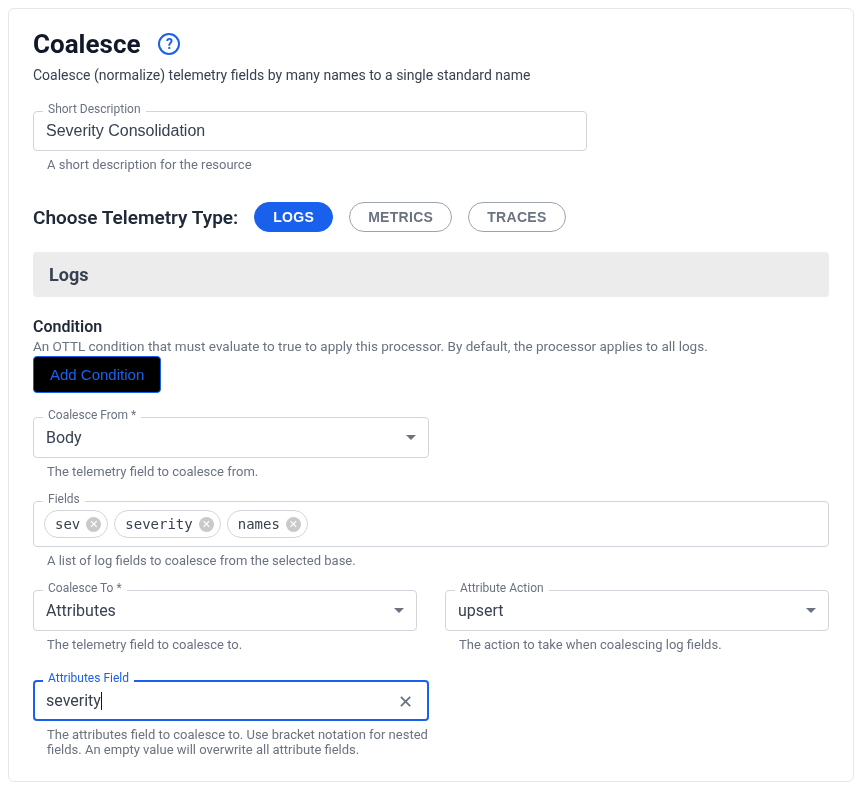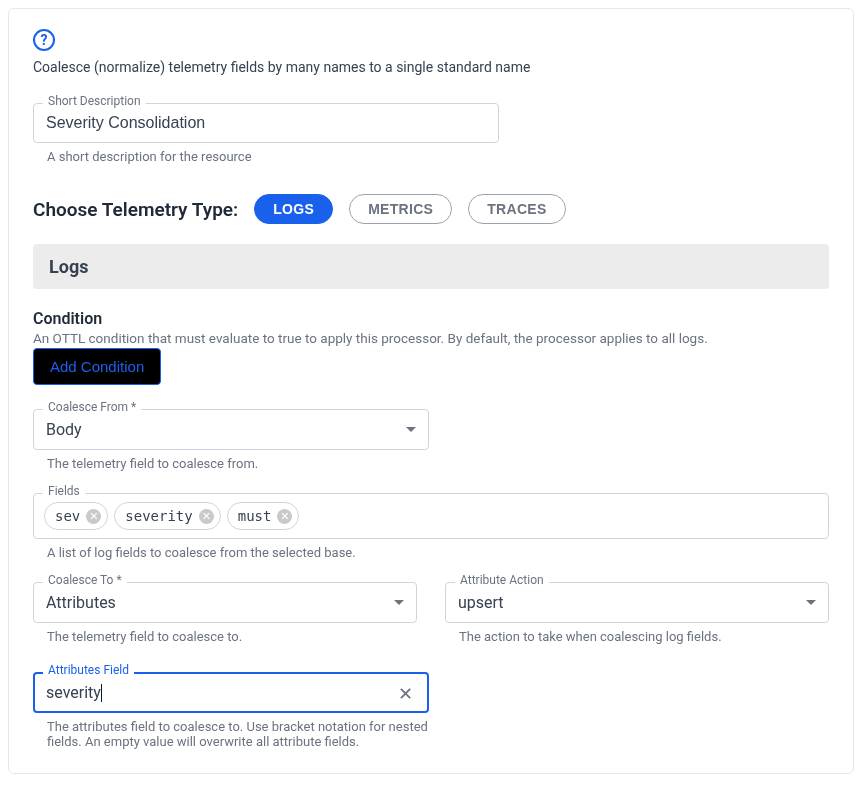--- a/index.html
+++ b/index.html
@@ -81,21 +81,21 @@
     width: 0; height: 0;
     border-left: 5px solid transparent;
     border-right: 5px solid transparent;
     border-top: 5px solid #6b7280;
   }
   .helper {
     font-size: 13px;
     color: #6b7280;
     margin: 6px 0 0 14px;
   }
-  .short-desc { width: 466px; }
+  .short-desc { width: 554px; }
   .section-label-row {
     display: flex;
     align-items: center;
     gap: 16px;
     margin: 30px 0 20px 0;
   }
   .section-label {
     font-size: 19px;
     font-weight: 600;
     color: #1f2937;
@@ -203,20 +203,21 @@
     vertical-align:middle;
     margin-left:0px;
   }
 </style>
 </head>
 <body>
 
 <div class="panel">
 
   <div class="header-row">
+    <div class="title">Coalesce</div>
     <div class="help-icon">?</div>
   </div>
   <div class="subtitle">Coalesce (normalize) telemetry fields by many names to a single standard name</div>
 
   
   <div class="field-wrap short-desc">
     <span class="field-label">Short Description</span>
     <input class="text-input" type="text" value="Severity Consolidation" style="">
   </div>
   <div class="helper mb22">A short description for the resource</div>
@@ -252,21 +253,21 @@
     <div class="chips-box">
       <span class="chip">
         <span>sev</span>
         <span class="chip-x">✕</span>
       </span>
       <span class="chip">
         <span>severity</span>
         <span class="chip-x">✕</span>
       </span>
       <span class="chip">
-        <span>must</span>
+        <span>names</span>
         <span class="chip-x">✕</span>
       </span>
     </div>
   </div>
   <div class="helper mb22">A list of log fields to coalesce from the selected base.</div>
 
   
   <div class="row2">
     <div class="col">
       <div class="field-wrap">

